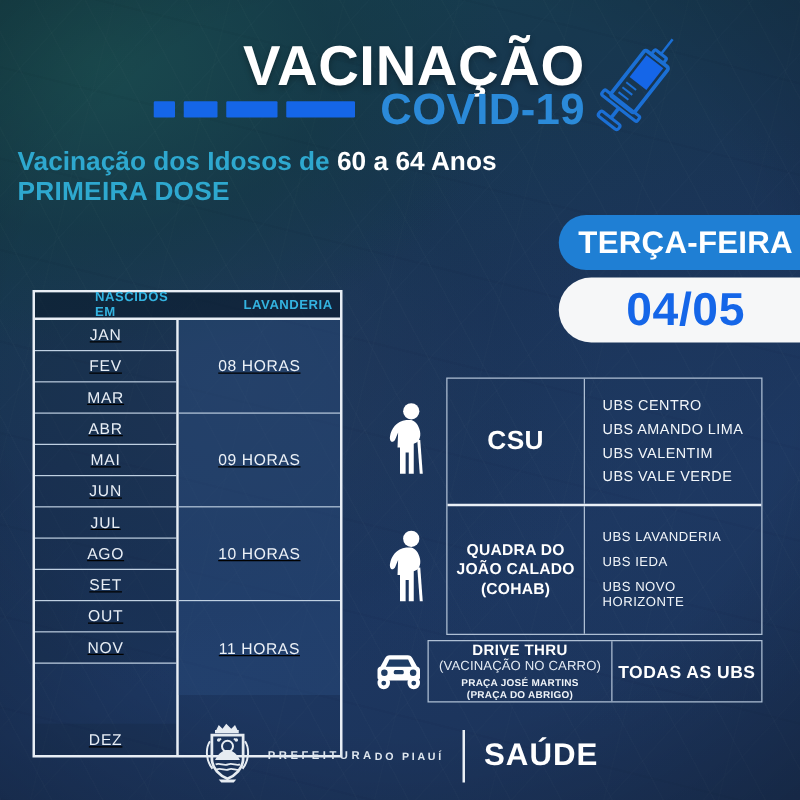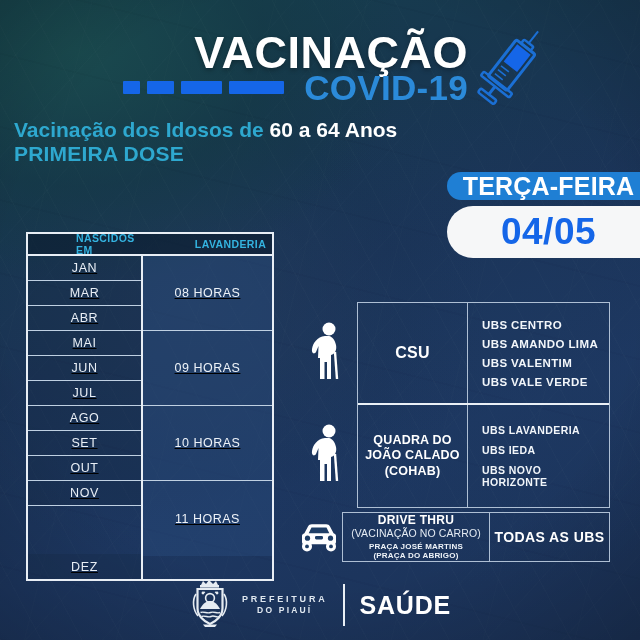--- a/index.html
+++ b/index.html
@@ -106,21 +106,21 @@
     letter-spacing: 0.2px;
   }
 
   
   #date-badge {
     position: absolute;
     right: 0; top: 172px;
     width: 193px;
   }
   #weekday-pill {
-    height: 28px;
+    height: 44px;
     background: #1f7fd4;
     border-radius: 22px 0 0 22px;
     display: flex;
     align-items: center;
     justify-content: center;
     padding-left: 10px;
   }
   #weekday-pill span {
     font-size: 25px;
     font-weight: bold;
@@ -224,42 +224,42 @@
   .place-cell {
     width: 110px;
     display: flex;
     align-items: center;
     justify-content: center;
     text-align: center;
     border-right: 1px solid #aebfd4;
     padding: 0 4px;
   }
   .place-cell .place-name {
-    font-size: 16px;
+    font-size: 21px;
     font-weight: bold;
     color: #ffffff;
     letter-spacing: 0.3px;
   }
   .place-cell .place-name.small {
     font-size: 12.5px;
     line-height: 1.22;
     letter-spacing: 0.2px;
   }
   .ubs-cell {
     flex: 1;
     display: flex;
     flex-direction: column;
     justify-content: center;
     padding-left: 14px;
     gap: 7px;
   }
   .ubs-cell.tight { gap: 8px; }
   .ubs-item {
     font-size: 10.5px;
-    font-weight: bold;
+    font-weight: normal;
     color: #f2f6fa;
     letter-spacing: 0.4px;
   }
   .ubs-item.lg { font-size: 11.5px; }
 
   
   #drive-box {
     position: absolute;
     left: 342px; top: 512px;
     width: 268px;
@@ -321,21 +321,21 @@
     left: 0; bottom: 8px;
     width: 640px;
     display: flex;
     align-items: center;
     justify-content: center;
     gap: 9px;
   }
   #crest { flex: none; }
   #brand-text {
     display: flex;
-    flex-direction: column;
+    flex-direction: row;
     align-items: center;
     line-height: 1;
   }
   #brand-prefeitura {
     font-size: 9px;
     font-weight: bold;
     color: #dfe7ef;
     letter-spacing: 2.8px;
     margin-bottom: 1px;
   }
@@ -427,20 +427,21 @@
   </div>
 
   <div id="schedule">
     <div id="schedule-head">
       <div class="hcell months">NASCIDOS EM</div>
       <div class="hcell times">LAVANDERIA</div>
     </div>
     <div id="schedule-body">
       <div id="months-col">
         <div class="month-cell">JAN</div>
+        <div class="month-cell">FEV</div>
         <div class="month-cell">MAR</div>
         <div class="month-cell">ABR</div>
         <div class="month-cell">MAI</div>
         <div class="month-cell">JUN</div>
         <div class="month-cell">JUL</div>
         <div class="month-cell">AGO</div>
         <div class="month-cell">SET</div>
         <div class="month-cell">OUT</div>
         <div class="month-cell">NOV</div>
         <div class="month-cell">DEZ</div>

